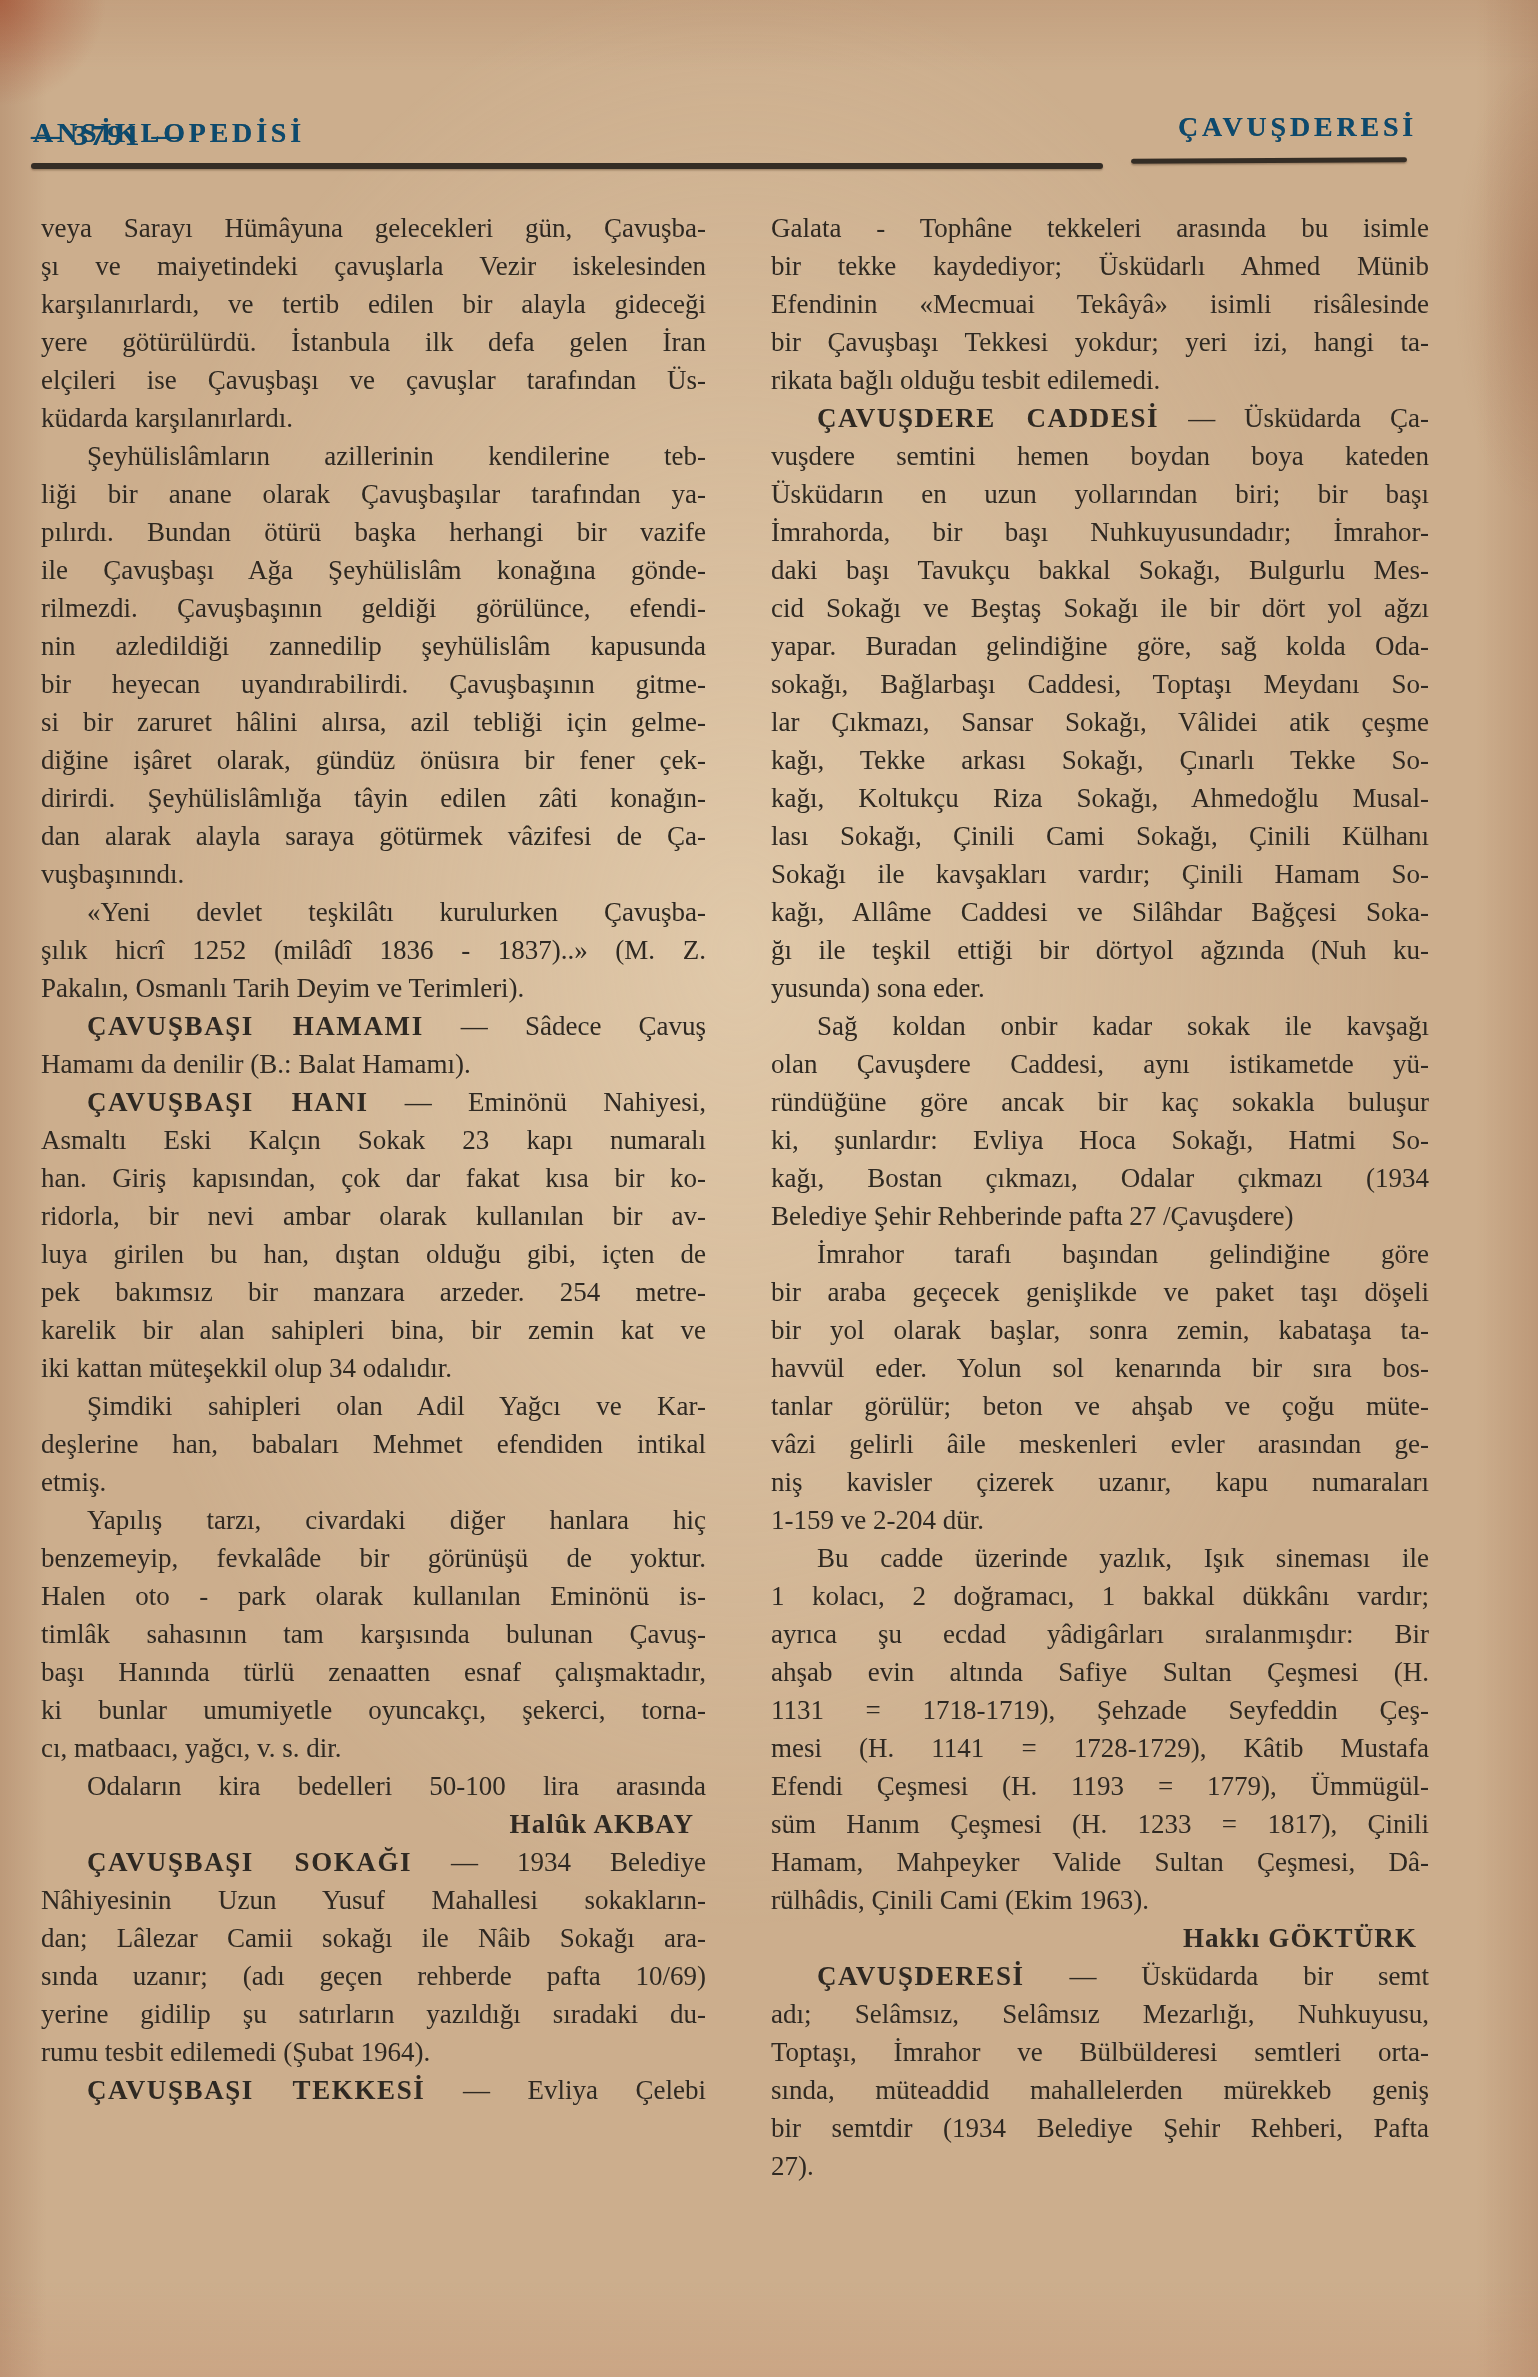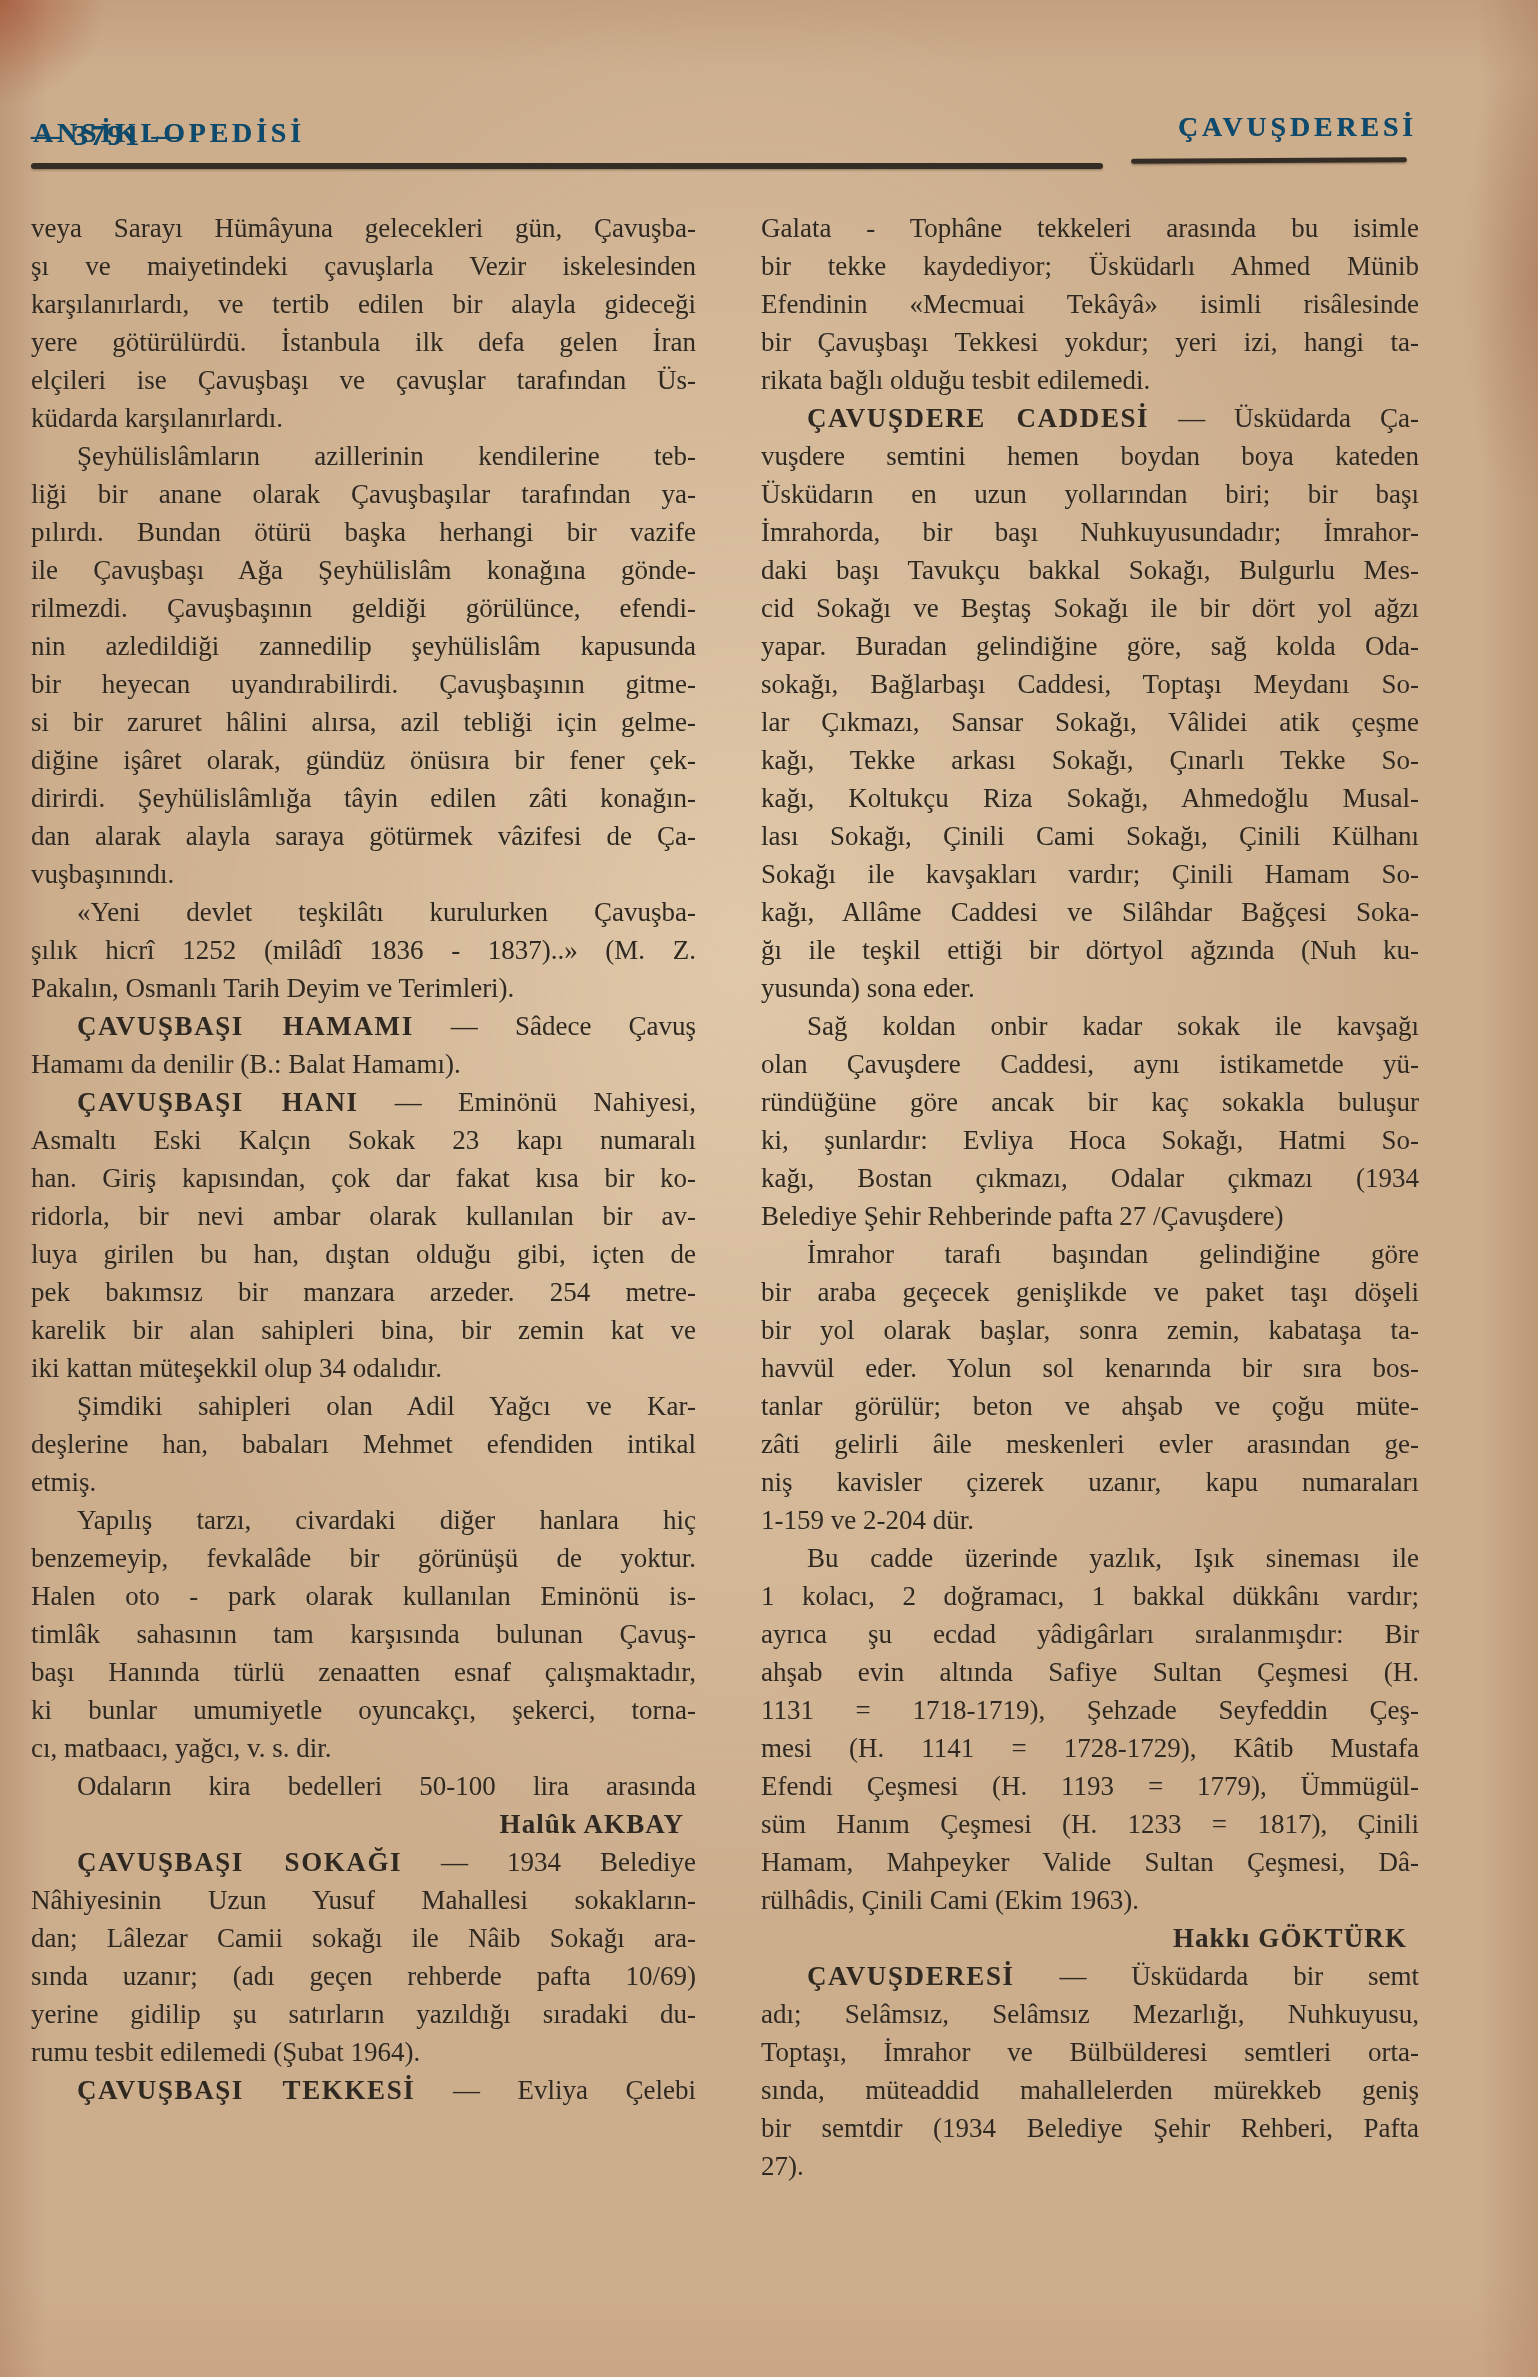--- a/index.html
+++ b/index.html
@@ -20,21 +20,21 @@
     letter-spacing:3.8px;white-space:nowrap;color:#0c4a6e;
     text-shadow:0 0 0.5px rgba(43,38,32,.6);
   }
   #hdr-left{left:33px;}
   #hdr-center{left:31px;width:1388px;text-align:left;font-weight:bold;font-size:30px;letter-spacing:2.2px;}
   #hdr-right{right:122px;top:112px;}
   .rule{position:absolute;background:#342d25;border-radius:3.3px;box-shadow:0 1.6px 1.6px rgba(70,45,25,.35);}
   #rule-main{left:31px;top:163px;width:1072px;height:6px;}
   #rule-right{left:1131px;top:158px;width:276px;height:5.4px;transform:rotate(-0.35deg);}
   .col{
-    position:absolute;top:209px;font-size:27px;line-height:38px;color:#2f2922;
+    position:absolute;top:209px;font-size:27px;line-height:38px;color:#2f2922;margin-left:10px;
   }
   #col-left{left:31px;width:665px;}
   #col-right{left:761px;width:658px;}
   .line{height:38px;text-align:justify;text-align-last:justify;white-space:nowrap;}
   .line.end{text-align:left;text-align-last:left;}
   .line.sig{text-align:center;text-align-last:right;font-weight:bold;padding-right:12px;letter-spacing:1.1px;}
   .line.indent{text-indent:46px;}
   .line b{font-weight:700;letter-spacing:1.6px;}
 </style>
 </head>
@@ -125,21 +125,21 @@
     <div class="line fill">olan Çavuşdere Caddesi, aynı istikametde yü-</div>
     <div class="line fill">ründüğüne göre ancak bir kaç sokakla buluşur</div>
     <div class="line fill">ki, şunlardır: Evliya Hoca Sokağı, Hatmi So-</div>
     <div class="line fill">kağı, Bostan çıkmazı, Odalar çıkmazı (1934</div>
     <div class="line end">Belediye Şehir Rehberinde pafta 27 /Çavuşdere)</div>
     <div class="line fill indent">İmrahor tarafı başından gelindiğine göre</div>
     <div class="line fill">bir araba geçecek genişlikde ve paket taşı döşeli</div>
     <div class="line fill">bir yol olarak başlar, sonra zemin, kabataşa ta-</div>
     <div class="line fill">havvül eder. Yolun sol kenarında bir sıra bos-</div>
     <div class="line fill">tanlar görülür; beton ve ahşab ve çoğu müte-</div>
-    <div class="line fill">zâti gelirli âile meskenleri evler arasından ge-</div>
+    <div class="line fill">vâzi gelirli âile meskenleri evler arasından ge-</div>
     <div class="line fill">niş kavisler çizerek uzanır, kapu numaraları</div>
     <div class="line end">1-159 ve 2-204 dür.</div>
     <div class="line fill indent">Bu cadde üzerinde yazlık, Işık sineması ile</div>
     <div class="line fill">1 kolacı, 2 doğramacı, 1 bakkal dükkânı vardır;</div>
     <div class="line fill">ayrıca şu ecdad yâdigârları sıralanmışdır: Bir</div>
     <div class="line fill">ahşab evin altında Safiye Sultan Çeşmesi (H.</div>
     <div class="line fill">1131 = 1718-1719), Şehzade Seyfeddin Çeş-</div>
     <div class="line fill">mesi (H. 1141 = 1728-1729), Kâtib Mustafa</div>
     <div class="line fill">Efendi Çeşmesi (H. 1193 = 1779), Ümmügül-</div>
     <div class="line fill">süm Hanım Çeşmesi (H. 1233 = 1817), Çinili</div>

